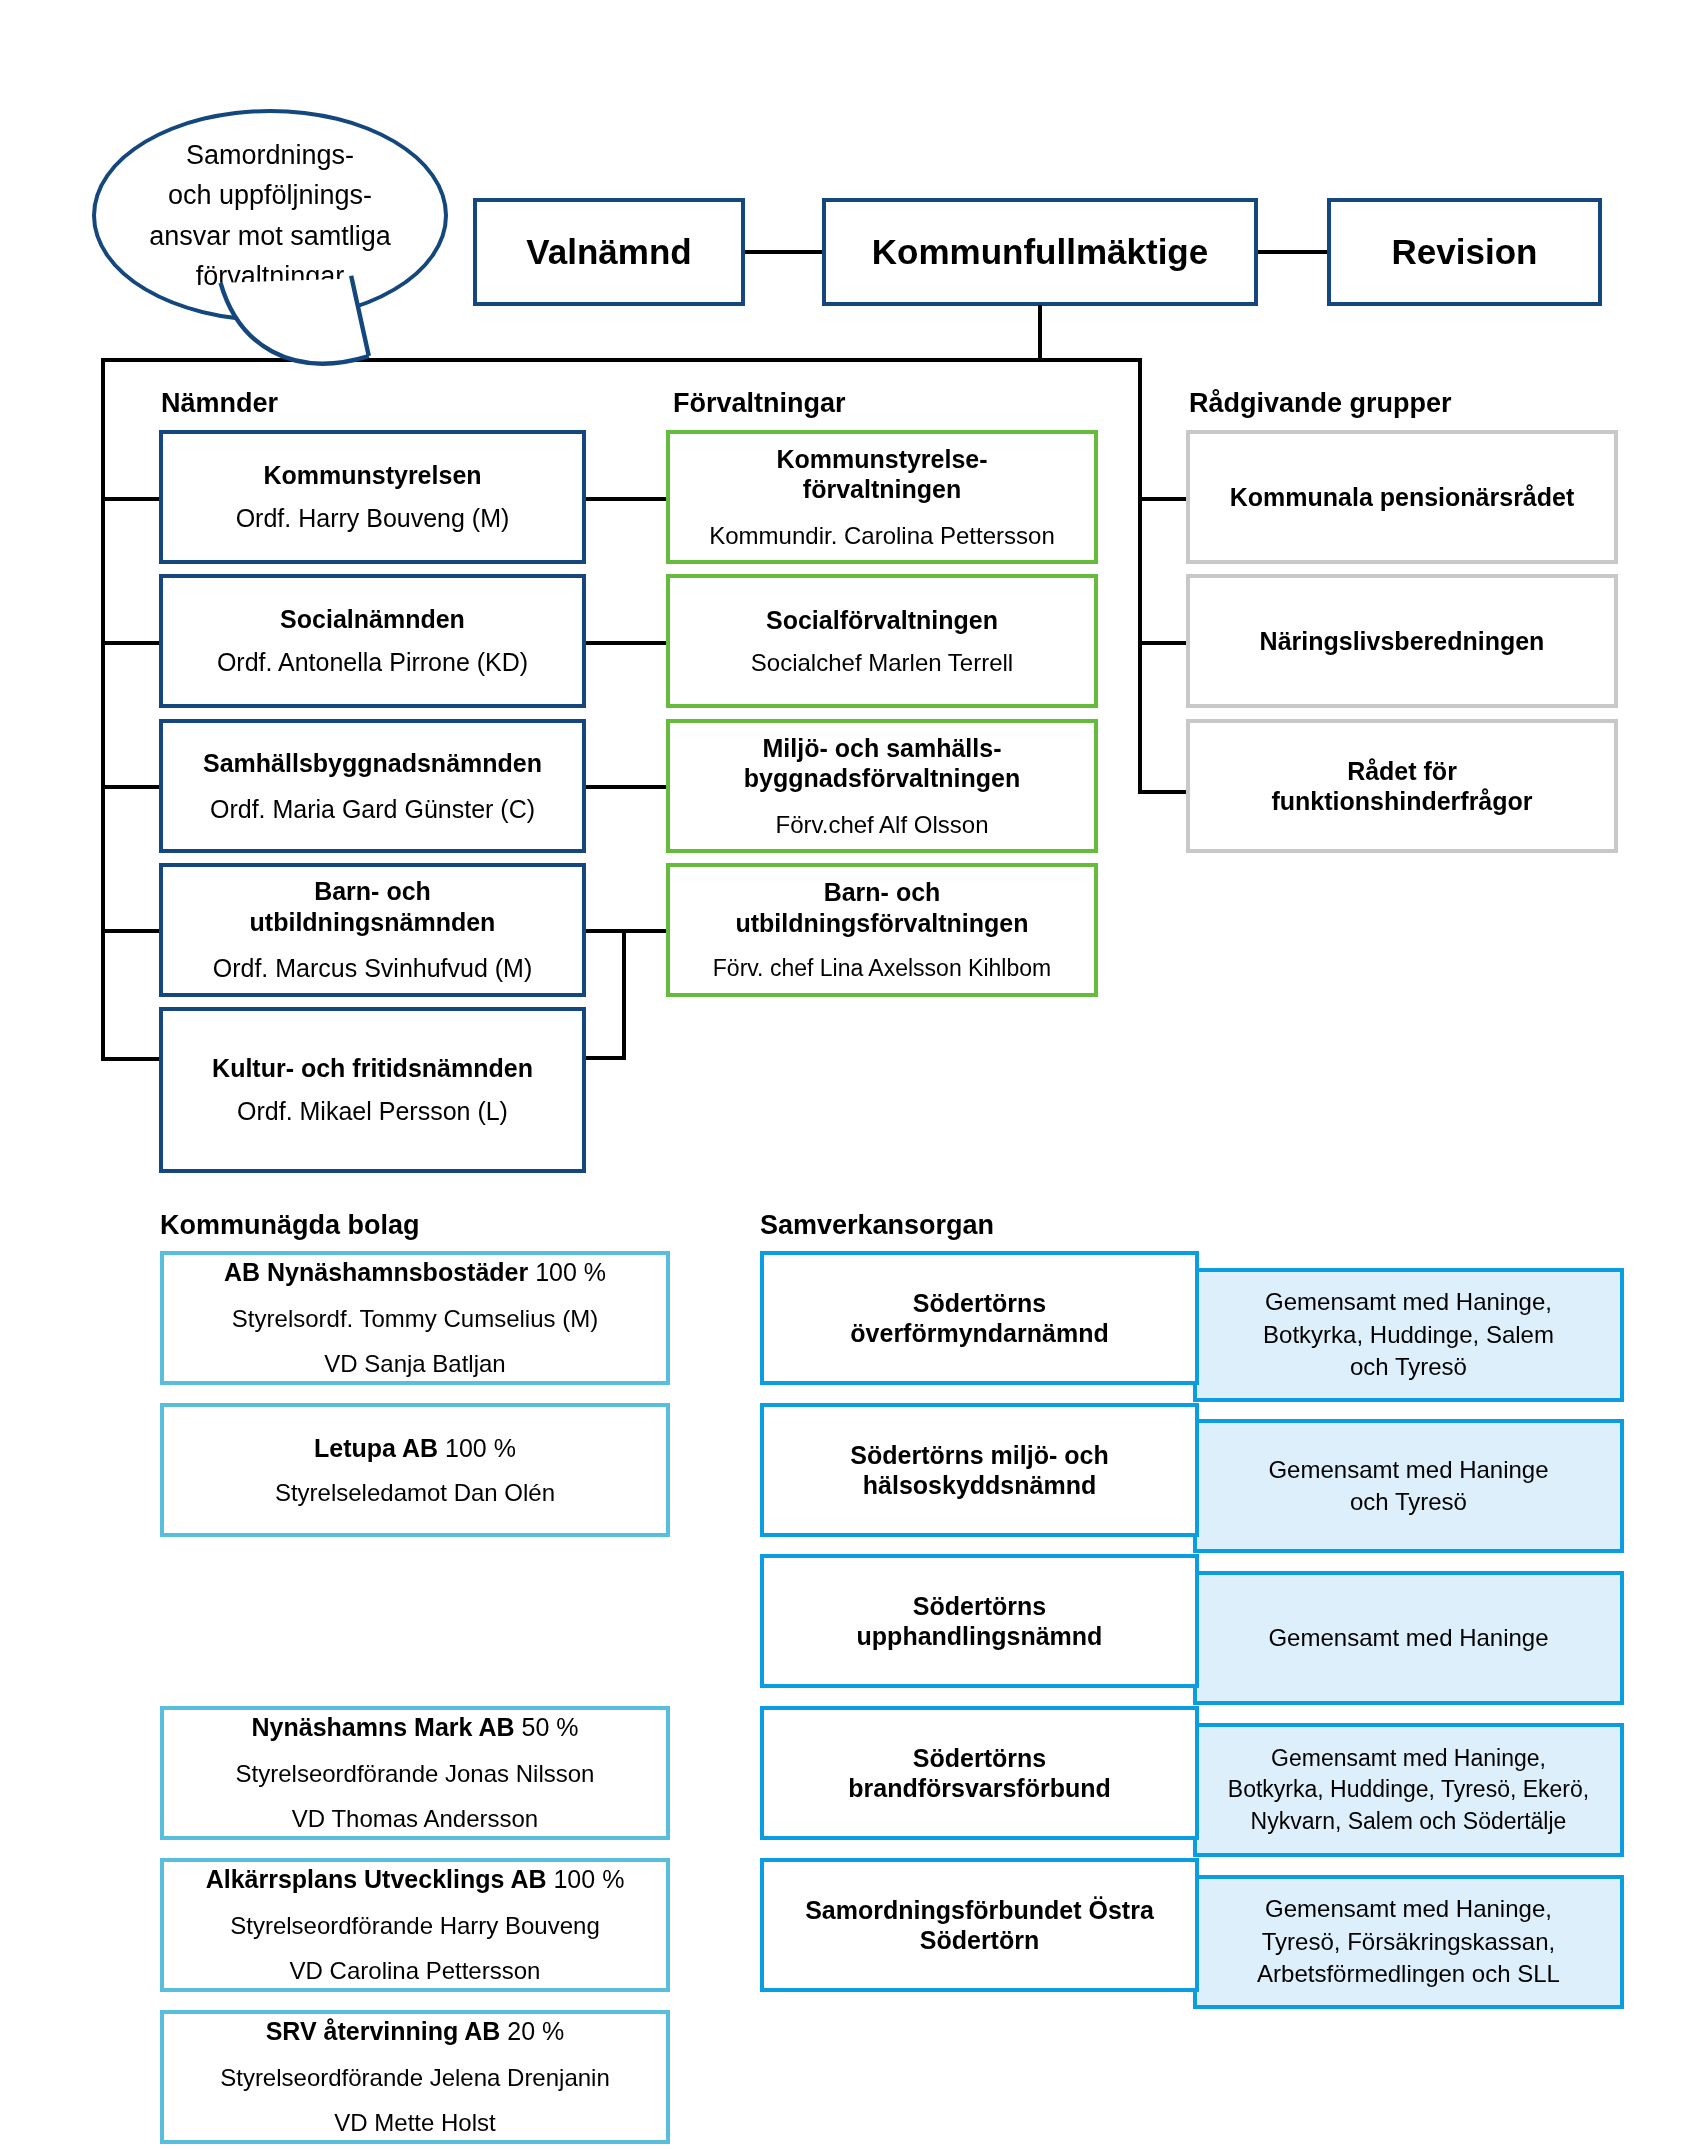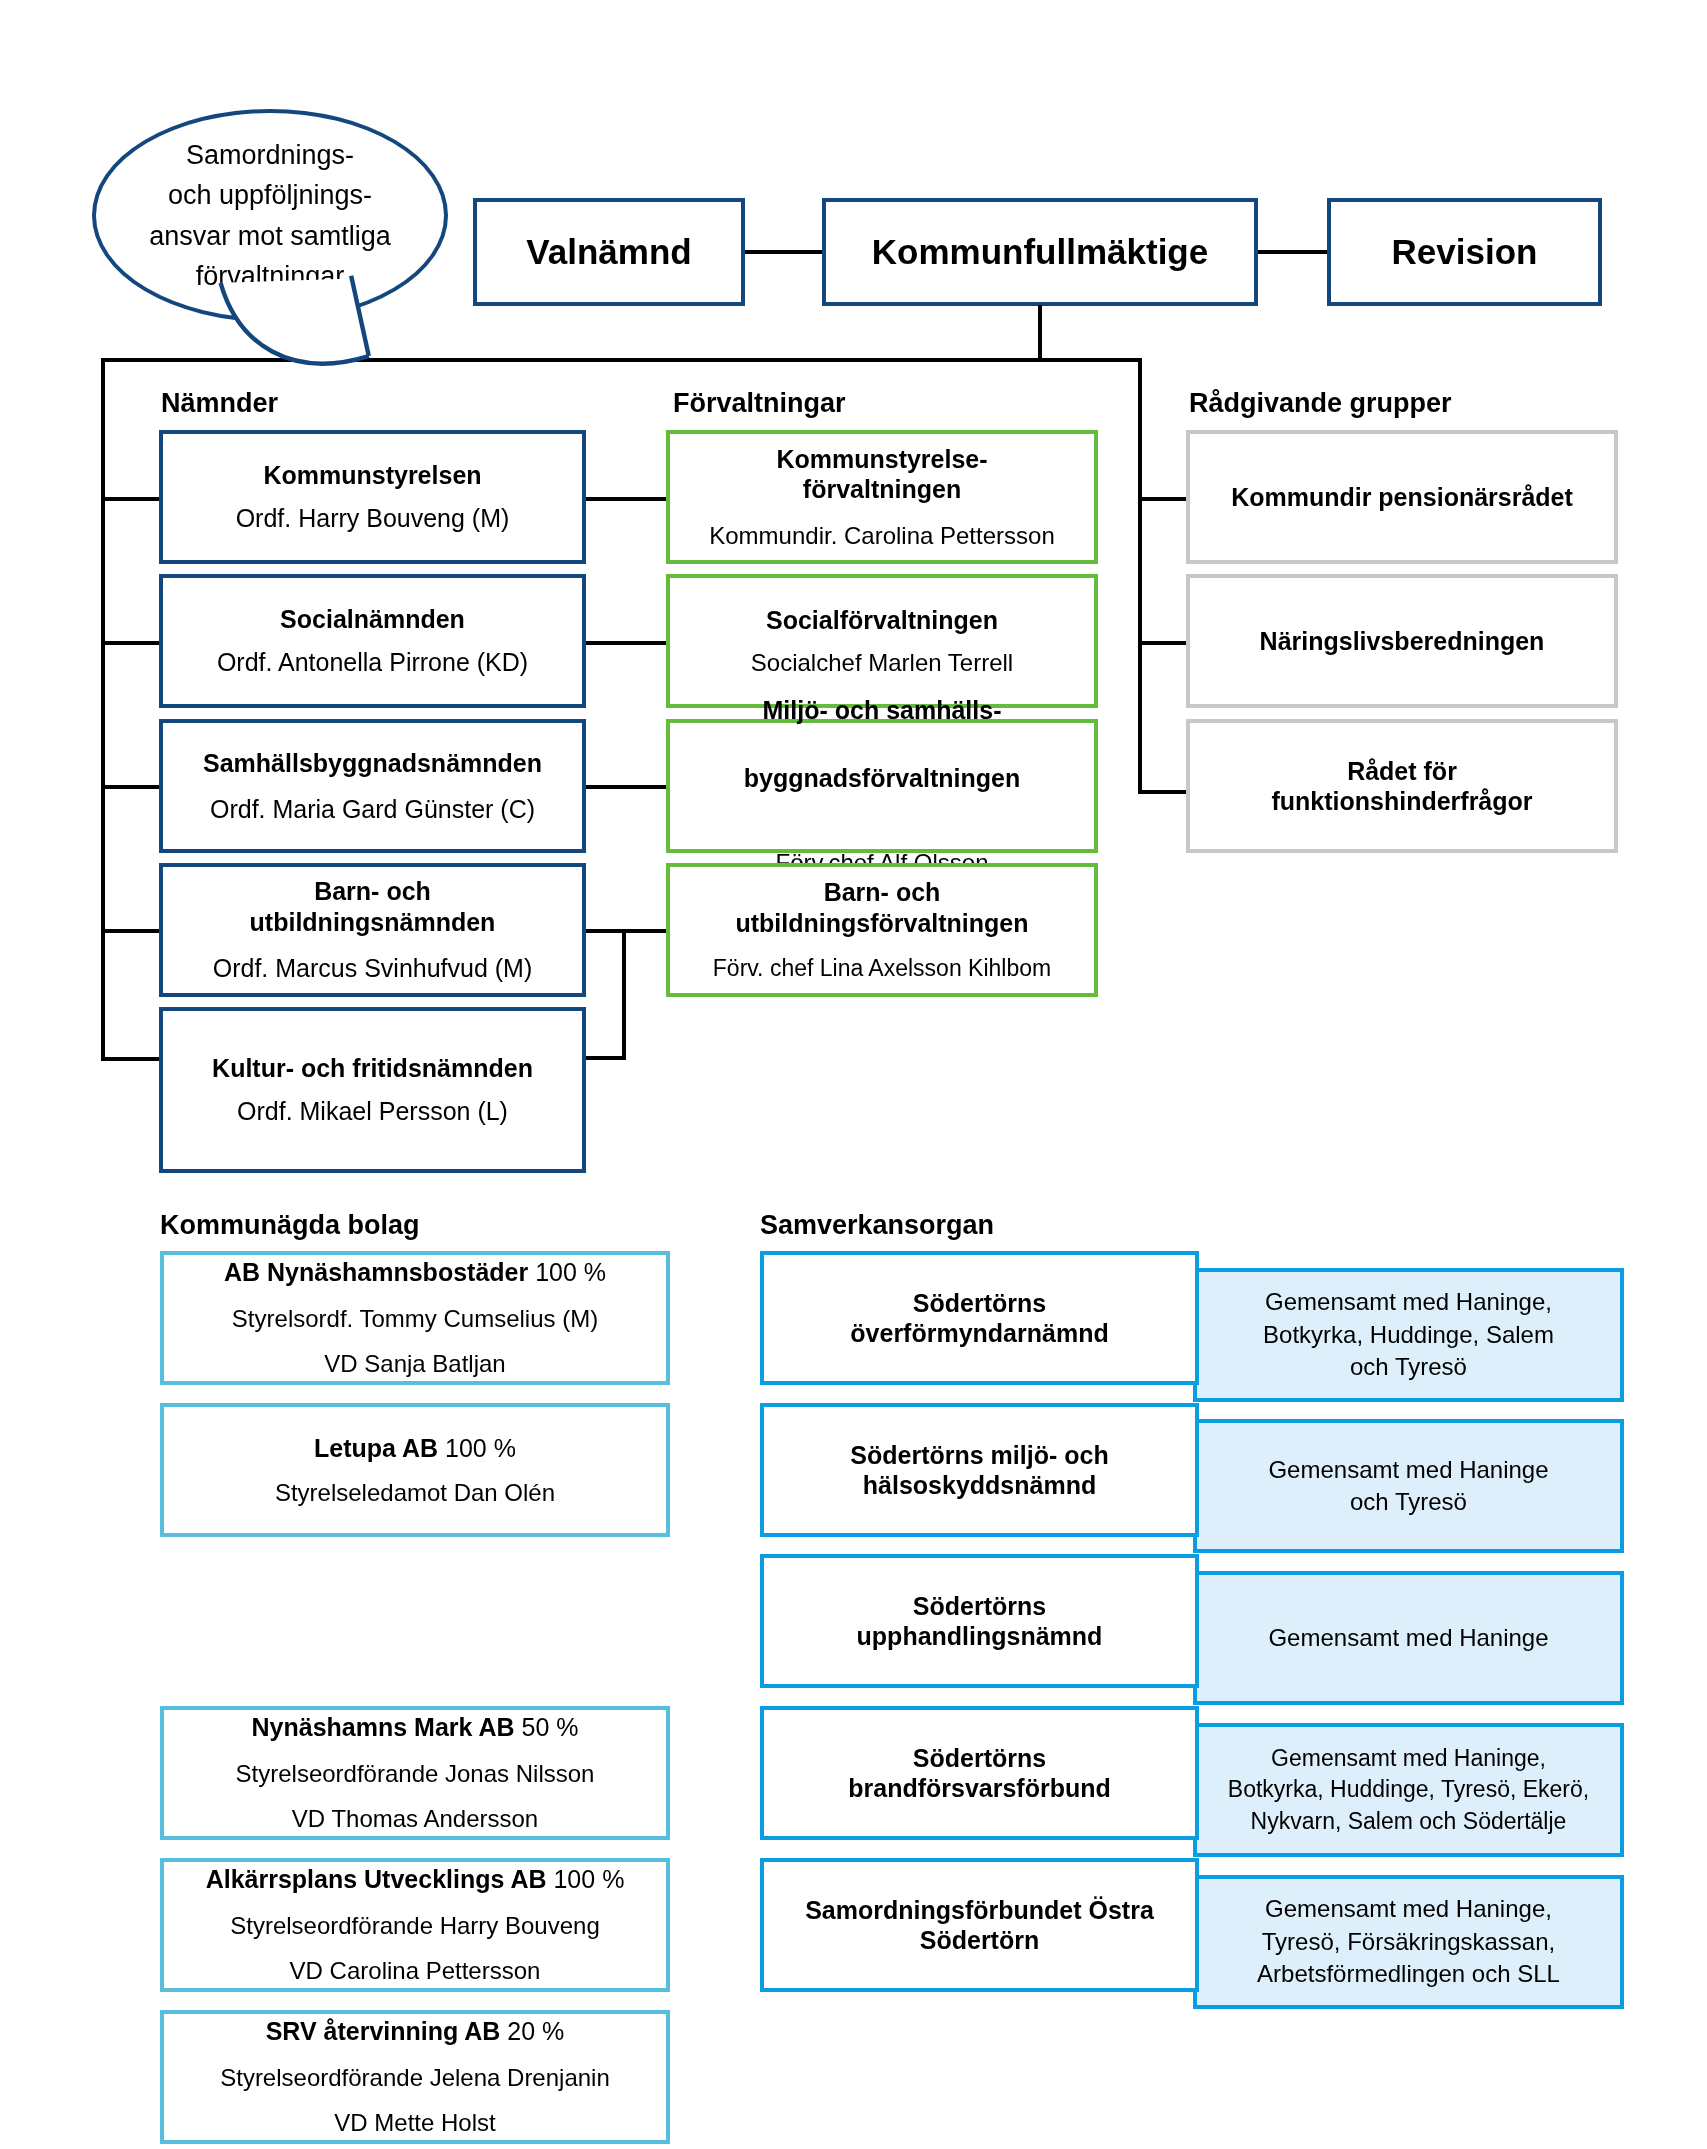--- a/index.html
+++ b/index.html
@@ -140,34 +140,34 @@
     <span class="t1">Kommunstyrelse-</span>
     <span class="t1">förvaltningen</span>
     <span class="t2">Kommundir. Carolina Pettersson</span>
   </div>
 
   <div class="box forv" style="left:666px;top:574px;width:432px;height:134px;">
     <span class="t1">Socialförvaltningen</span>
     <span class="t2" style="margin-top:12.4px;">Socialchef Marlen Terrell</span>
   </div>
 
-  <div class="box forv" style="left:666px;top:719px;width:432px;height:134px;gap:38px;">
+  <div class="box forv" style="left:666px;top:719px;width:432px;height:134px;">
     <span class="t1">Miljö- och samhälls-</span>
     <span class="t1">byggnadsförvaltningen</span>
     <span class="t2">Förv.chef Alf Olsson</span>
   </div>
 
   <div class="box forv" style="left:666px;top:863px;width:432px;height:134px;">
     <span class="t1">Barn- och</span>
     <span class="t1">utbildningsförvaltningen</span>
     <span class="t2" style="font-size:23px;">Förv. chef Lina Axelsson Kihlbom</span>
   </div>
 
   <div class="box radg" style="left:1186px;top:430px;width:432px;height:134px;">
-    <span>Kommundir pensionärsrådet</span>
+    <span>Kommunala pensionärsrådet</span>
   </div>
 
   <div class="box radg" style="left:1186px;top:574px;width:432px;height:134px;">
     <span>Näringslivsberedningen</span>
   </div>
 
   <div class="box radg" style="left:1186px;top:719px;width:432px;height:134px;">
     <span>Rådet för</span>
     <span>funktionshinderfrågor</span>
   </div>

